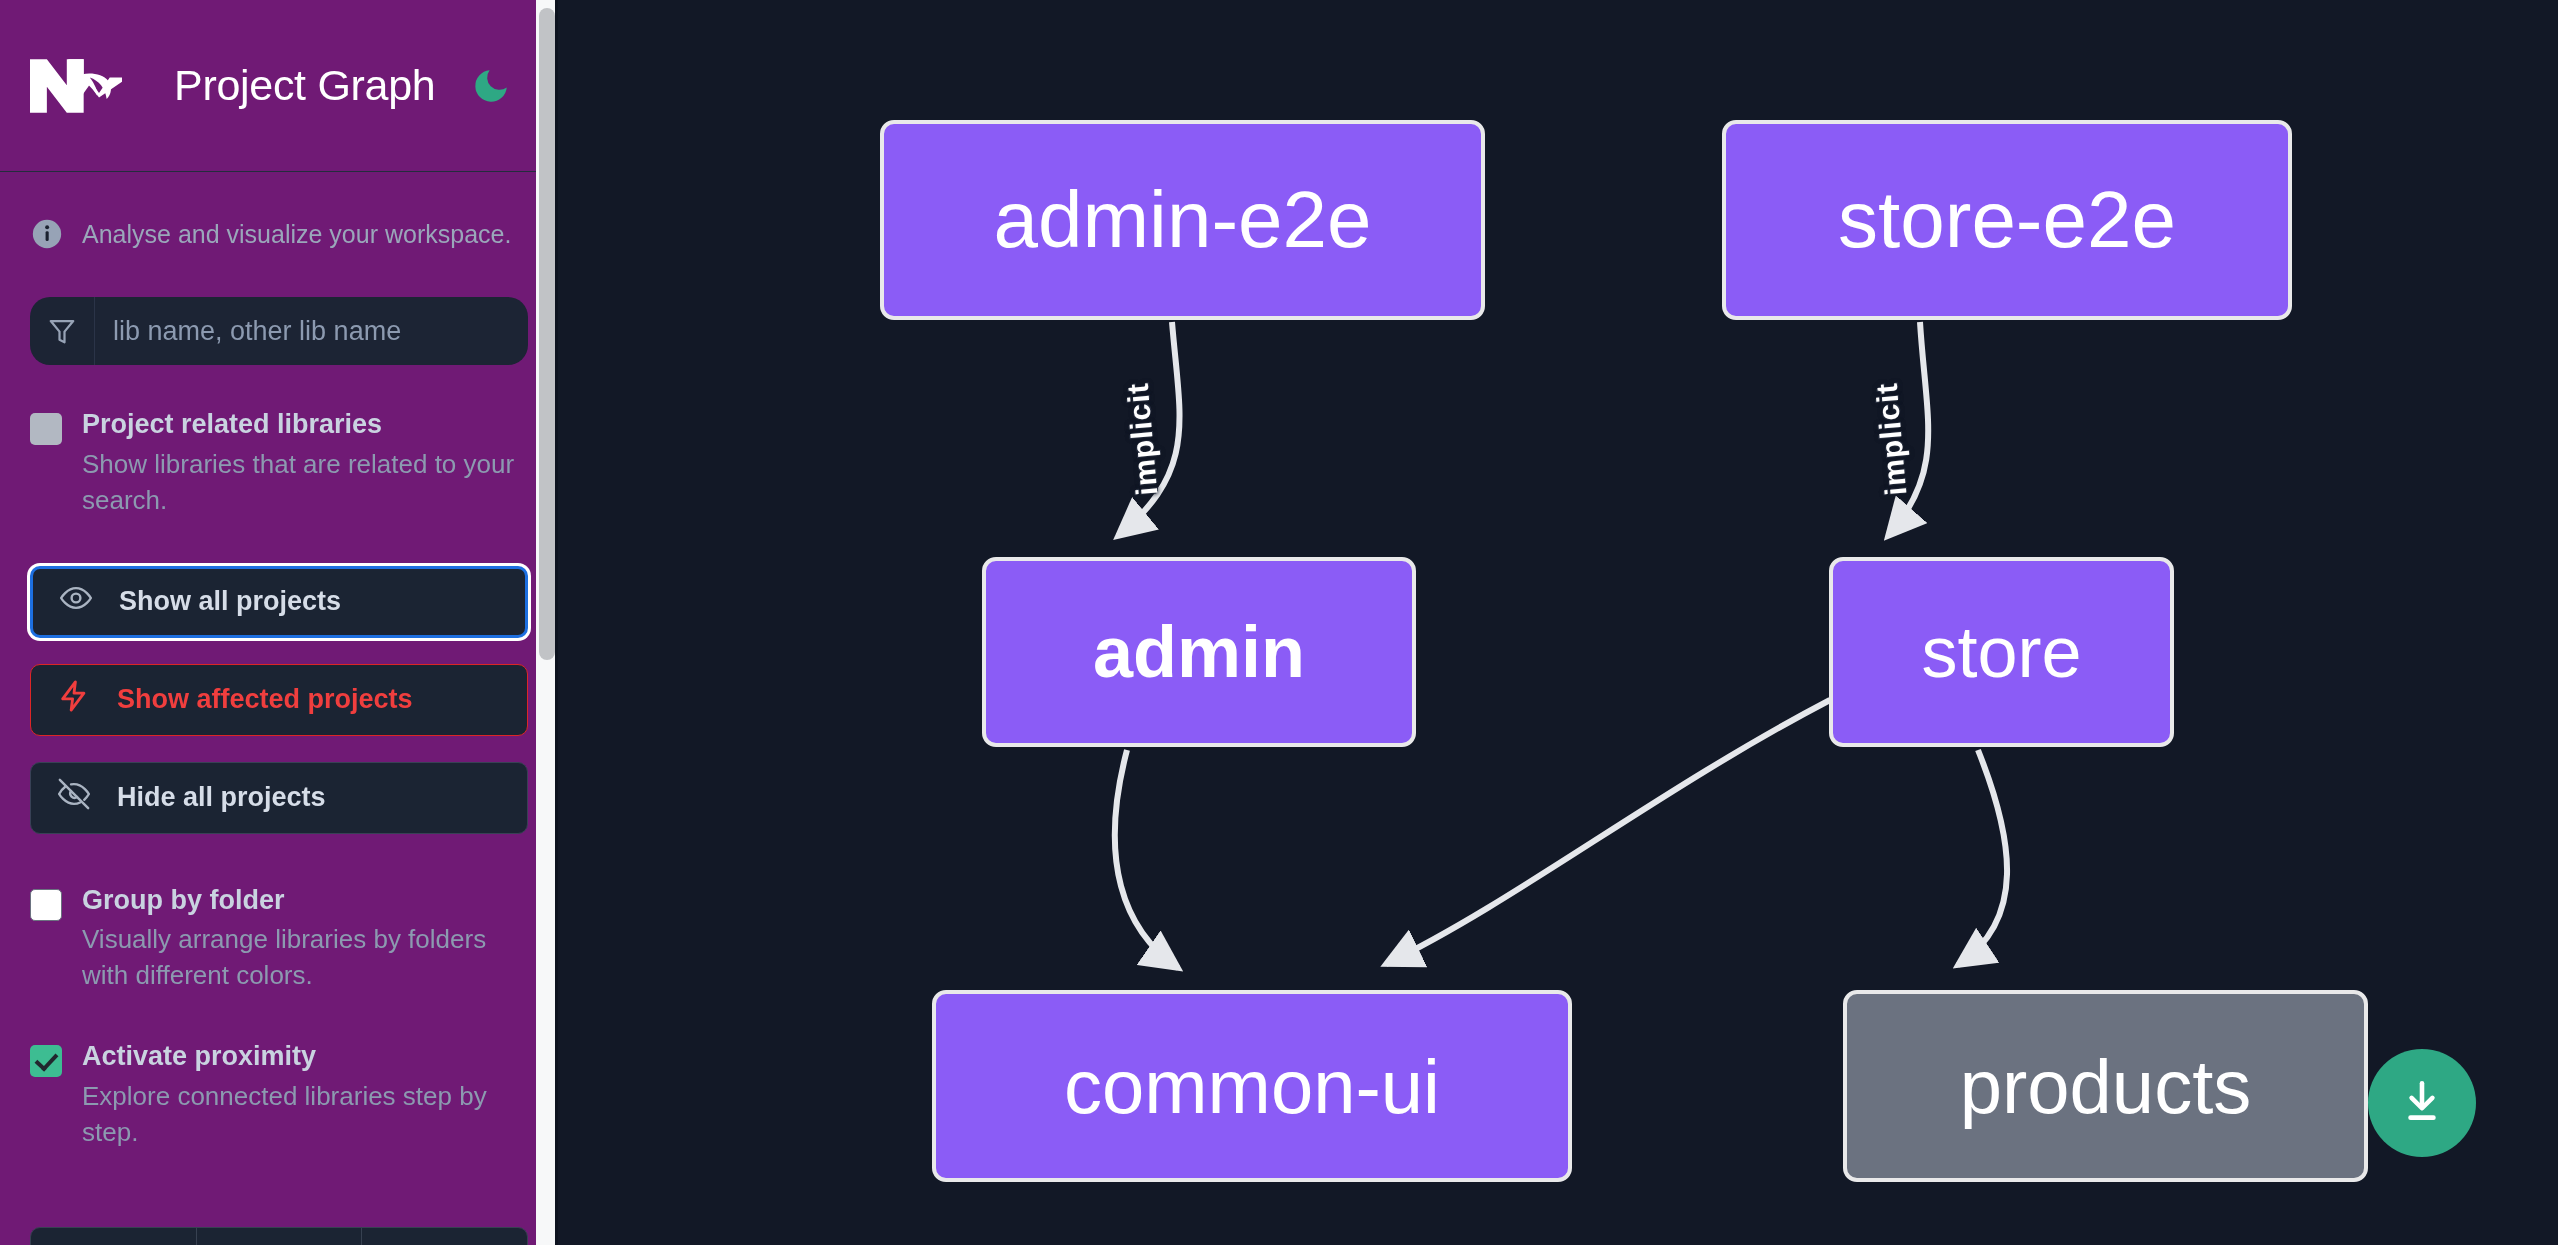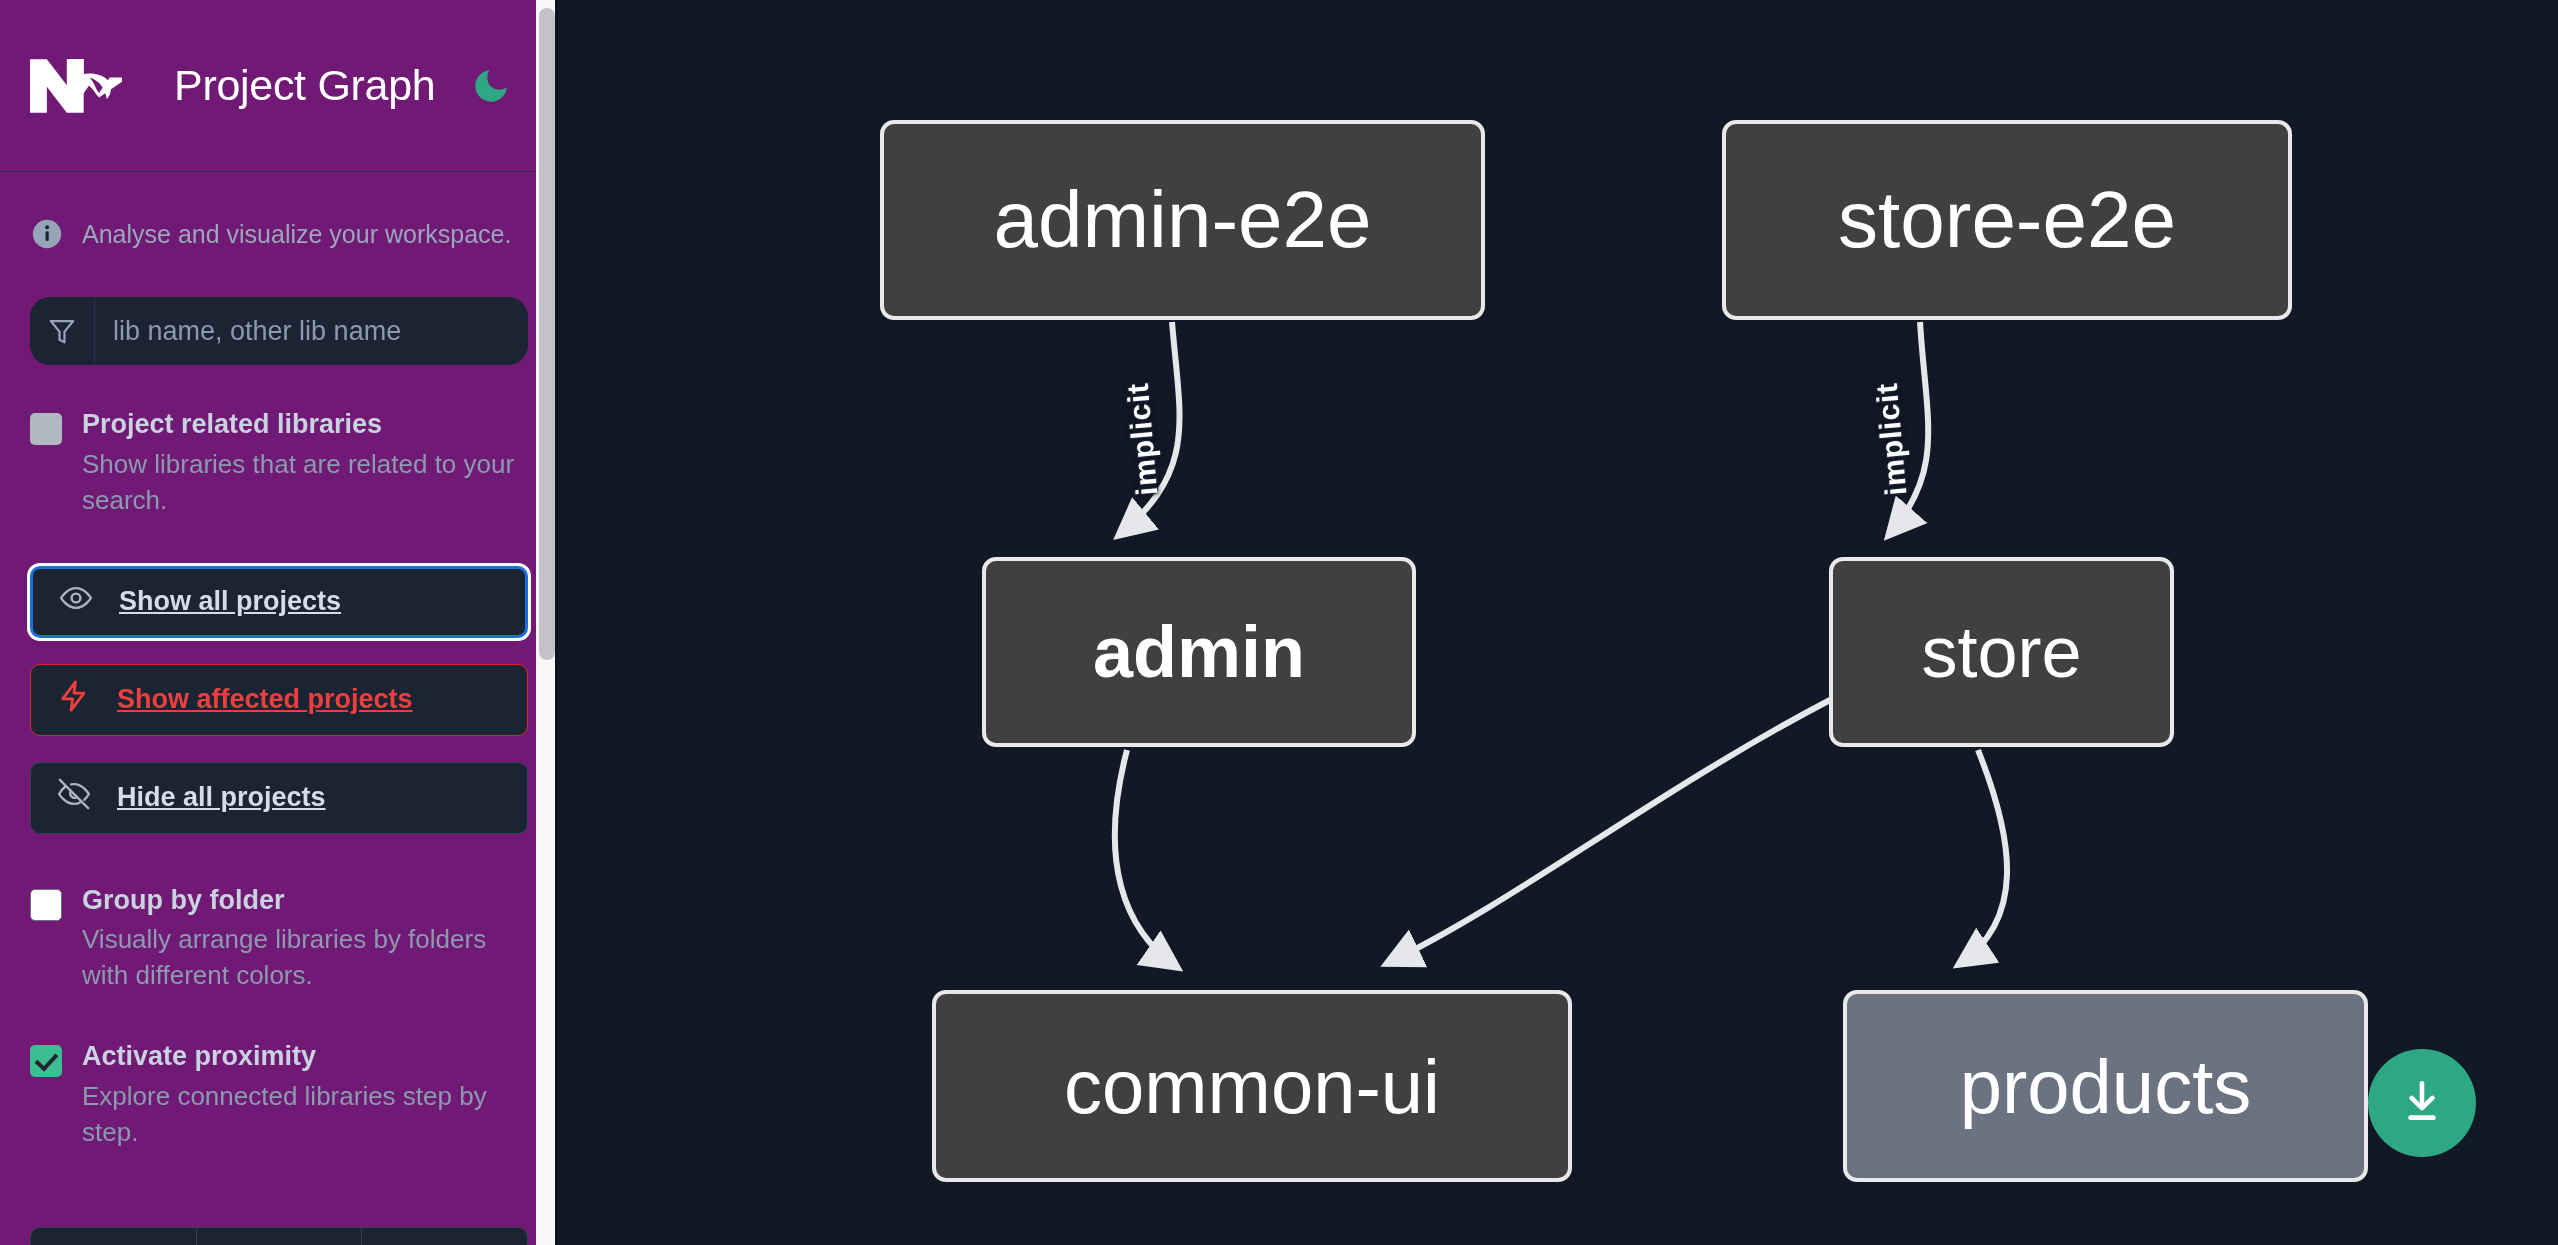--- a/index.html
+++ b/index.html
@@ -83,21 +83,20 @@
   .chk-desc { font-size: 26px; color: #8c9ab0; line-height: 1.38; margin-top: 5px; }
 
   .btn {
     display: flex; align-items: center; gap: 26px;
     height: 72px; margin-top: 26px; padding: 0 26px;
     border-radius: 10px; background: #1b2433;
     border: 1px solid #384155; cursor: pointer;
     font-size: 27px; color: #d6dde8; font-weight: bold;
     font-family: "Liberation Sans", sans-serif;
     width: 100%;
-    text-decoration: underline;
   }
   .btn.focused {
     border: 3px solid #1d6fe0;
     box-shadow: 0 0 0 3px #ffffff;
   }
   .btn.danger { border-color: #dc2626; color: #f03e3e; }
   .btn svg { flex: 0 0 auto; }
 
   .seg-control {
     position: absolute; left: 30px; bottom: -52px;
@@ -131,21 +130,21 @@
   #graph-svg { position: absolute; left: 0; top: 0; }
   .gnode {
     position: absolute;
     border-radius: 14px;
     border: 4px solid #e9e9ea;
     display: flex; align-items: center; justify-content: center;
     color: #ffffff; cursor: pointer;
     font-family: "Liberation Sans", sans-serif;
     white-space: nowrap;
   }
-  .gnode.pink { background: #404040; }
+  .gnode.pink { background: #8b5cf6; }
   .gnode.grey { background: #6b7280; margin-left: 27px; }
   .edge-label {
     position: absolute;
     font-size: 30px; color: #ffffff; font-weight: bold;
     letter-spacing: 1px;
     text-shadow: 0 0 5px #121826, 0 0 5px #121826, 1px 1px 0 #3a4254, -1px -1px 0 #3a4254;
     transform-origin: center center;
   }
   .dl-btn {
     position: absolute;

